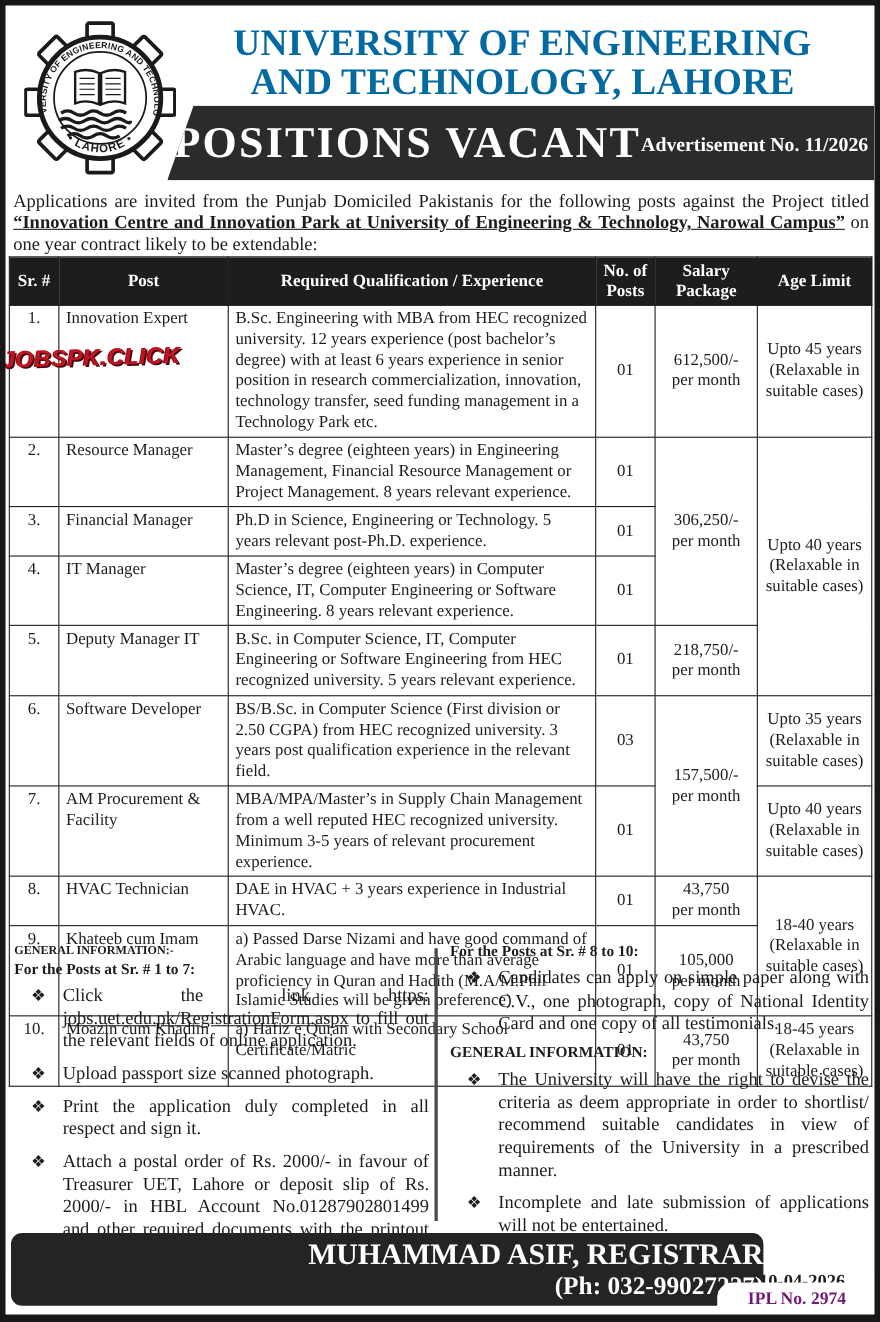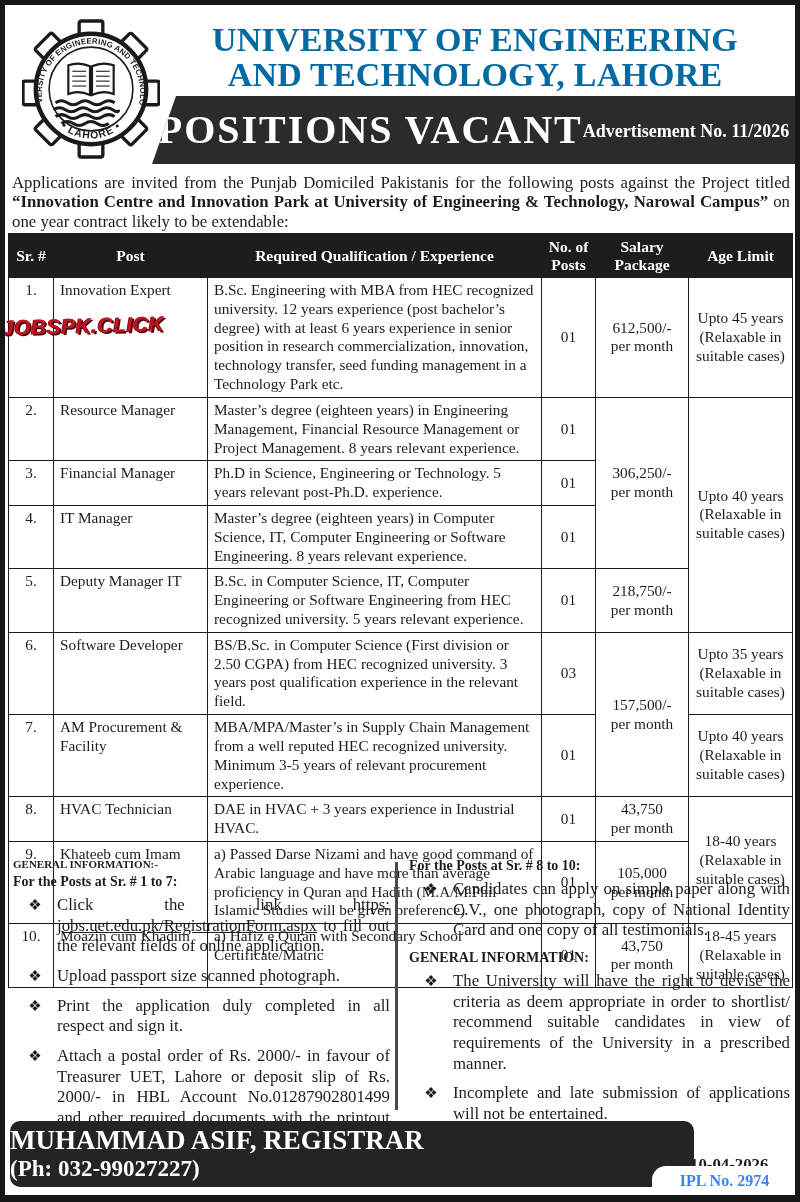--- a/index.html
+++ b/index.html
@@ -26,21 +26,21 @@
     display:flex; flex-direction:row; align-items:center; justify-content:center;
   }
   .banner-title { font-weight:bold; font-size:40px; line-height:1; letter-spacing:2px; }
   .banner-sub { font-weight:bold; font-size:18px; line-height:1.15; margin-top:2px; }
 
   
   .intro {
     position:absolute; left:12px; top:173px; width:778px;
     font-size:16.8px; line-height:19.3px; text-align:justify; margin:0;
   }
-  .b { font-weight:bold; }
+  .b { font-weight:bold;text-decoration:underline; }
 
   
   table.positions {
     position:absolute; left:8px; top:233px; width:784px;
     border-collapse:collapse; table-layout:fixed;
   }
   table.positions th, table.positions td { border:1.7px solid #1d1d1d; }
   table.positions thead tr { height:44px; }
   table.positions th {
     background:#1d1d1d; color:#ffffff; font-weight:bold; font-size:15.5px;
@@ -76,29 +76,29 @@
   .bullet .b-icon { flex:none; width:44px; text-align:center; font-size:15px; padding-top:1px; }
   .bullet .b-text { flex:1; font-size:16.8px; line-height:1.23; text-align:justify; }
   .link-u { text-decoration:underline; }
   .note-line { font-size:16.8px; line-height:1.25; margin:2px 0 0 0; }
   .date-u { font-weight:bold; text-decoration:underline; }
 
   
   .footer-box {
     position:absolute; left:10px; top:1121px; width:684px; height:66px;
     background:#242424; border-radius:10px; color:#fff; z-index:3;
-    display:flex; flex-direction:column; align-items:flex-start; justify-content:center;
+    display:flex; flex-direction:column; align-items:flex-end; justify-content:center;
   }
   .footer-name  { font-weight:bold; font-size:27px; line-height:1.1; }
   .footer-phone { font-weight:bold; font-size:23px; line-height:1.15; }
   .ipl-box {
     position:absolute; right:3px; top:1166px; width:145px; height:30px;
     background:#ffffff; border-radius:14px 0 0 0; z-index:6;
     display:flex; align-items:center; justify-content:center;
-    font-weight:bold; font-size:16px; color:#3b82f6;
+    font-weight:bold; font-size:16px; color:#701a75;
   }
 </style>
 </head>
 <body>
 
 <div class="page">
 
   <svg class="logo" viewBox="0 0 140 140" xmlns="http://www.w3.org/2000/svg">
     <g fill="#ffffff" stroke="#1a1a1a" stroke-width="3.4">
       <rect x="58" y="1" width="24" height="16" rx="2"></rect>

